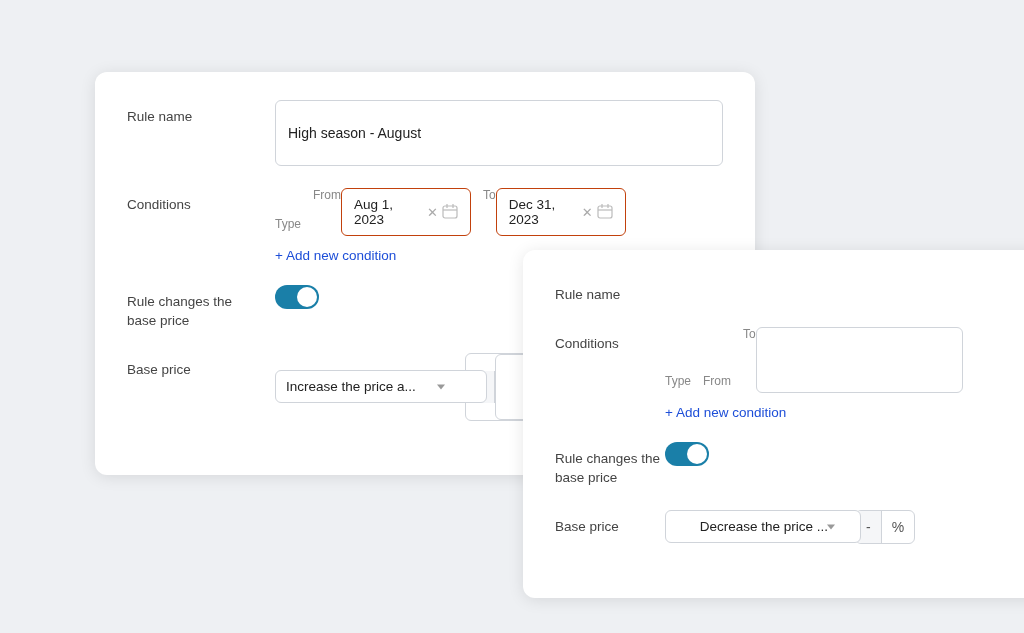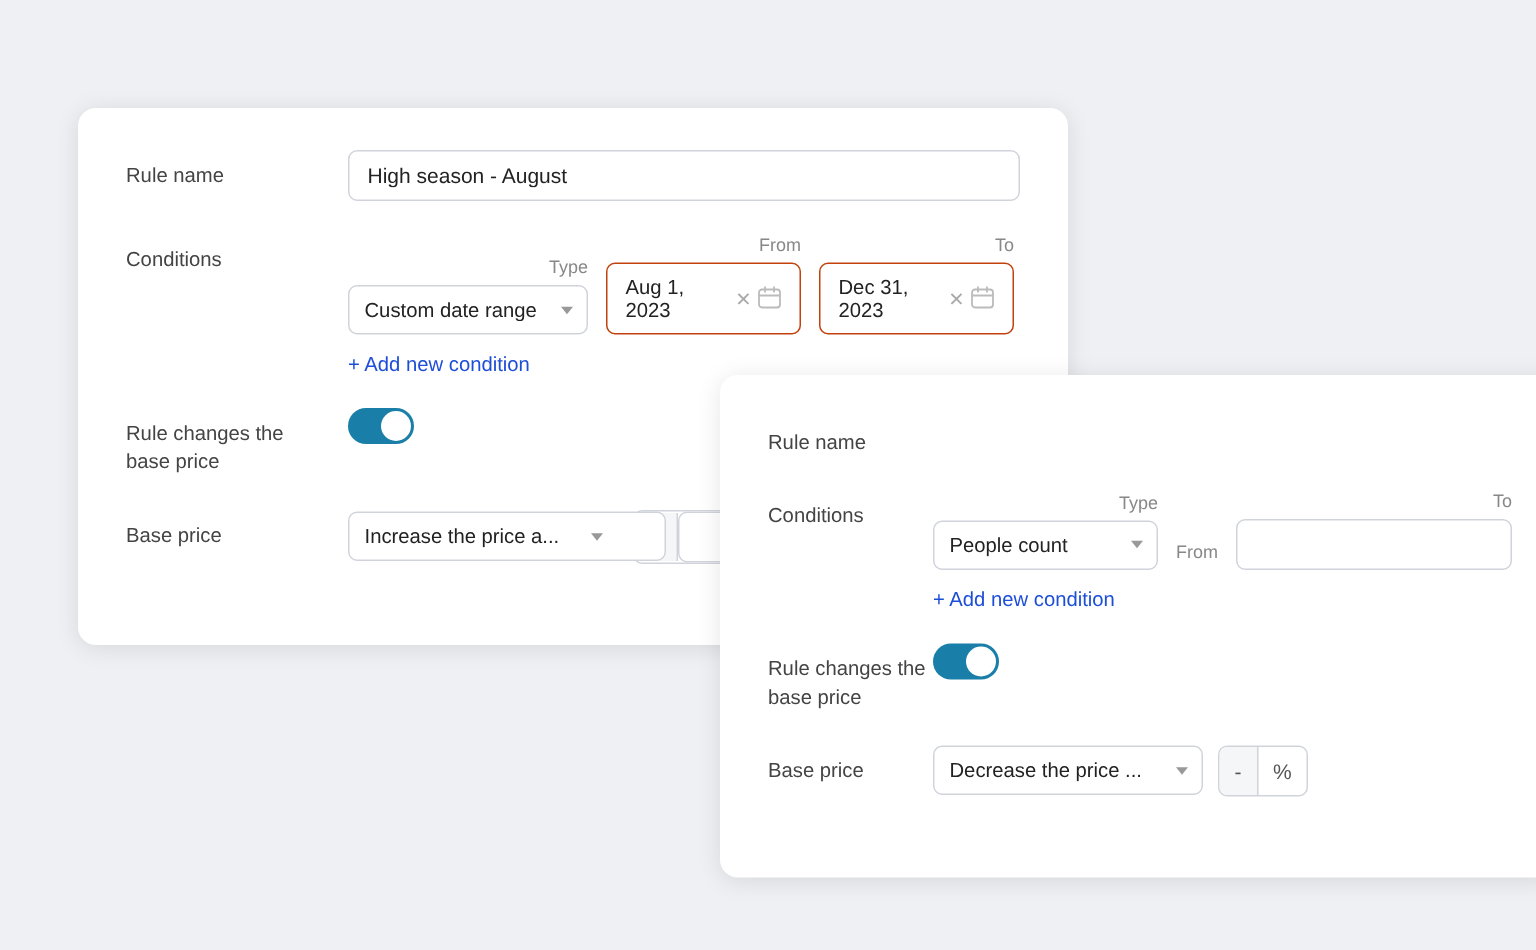--- a/index.html
+++ b/index.html
@@ -14,20 +14,21 @@
       position: relative;
       overflow: hidden;
     }
 
     .card {
       background: #fff;
       border-radius: 12px;
       box-shadow: 0 2px 16px rgba(0,0,0,0.10);
       padding: 28px 32px 32px 32px;
       position: absolute;
+      margin-left: 43px;
     }
 
     .card-1 {
       left: 52px;
       top: 72px;
       width: 660px;
       min-height: 320px;
     }
 
     .card-2 {
@@ -64,37 +65,36 @@
     }
 
     .form-content {
       flex: 1;
     }
 
     input[type="text"] {
       width: 100%;
       border: 1px solid #d0d4da;
       border-radius: 6px;
-      padding: 8px 12px;
+      padding: 24px 12px;
       font-size: 14px;
       color: #222;
       background: #fff;
       outline: none;
     }
 
     .conditions-row {
       display: flex;
       align-items: flex-end;
       gap: 12px;
     }
 
     .field-group {
       display: flex;
-      flex-direction: column;
-      align-items: flex-end;
+      flex-direction: row;
     }
 
     .field-label {
       font-size: 12px;
       color: #888;
       margin-bottom: 5px;
     }
 
     select, .select-styled {
       border: 1px solid #d0d4da;
@@ -284,25 +284,20 @@
     </div>
   </div>
 
   <div class="form-row">
     <div class="form-label">Conditions</div>
     <div class="form-content">
       <div class="conditions-row">
 
         <div class="field-group">
           <div class="field-label">Type</div>
-          <div class="select-wrapper">
-            <select style="width:160px;">
-              <option>Custom date range</option>
-            </select>
-          </div>
         </div>
 
         <div class="field-group">
           <div class="field-label">From</div>
           <div class="date-input">
             <span>Aug 1, 2023</span>
             <div class="date-icons">
               <span class="icon-x">✕</span>
               <span class="icon-cal">
                 <svg width="16" height="16" viewBox="0 0 16 16" fill="none" xmlns="http://www.w3.org/2000/svg">
@@ -376,25 +371,20 @@
     <div class="form-label-narrow">Rule name</div>
   </div>
 
   <div class="form-row">
     <div class="form-label-narrow">Conditions</div>
     <div class="form-content">
       <div class="conditions-row">
 
         <div class="field-group">
           <div class="field-label">Type</div>
-          <div class="select-wrapper">
-            <select style="width:150px;">
-              <option>People count</option>
-            </select>
-          </div>
         </div>
 
         <div class="field-group">
           <div class="field-label">From</div>
         </div>
 
         <div class="field-group">
           <div class="field-label">To</div>
           <input class="to-input" type="text" value="" style="">
         </div>
@@ -414,21 +404,21 @@
         </div>
       </div>
     </div>
   </div>
 
   <div class="form-row">
     <div class="form-label-narrow">Base price</div>
     <div class="form-content">
       <div class="base-price-row">
         <div class="select-wrapper base-price-select">
-          <select style="width:180px;">
+          <select style="width:196px;text-align:right;">
             <option>Decrease the price ...</option>
           </select>
         </div>
         <div class="price-value-box">
           <span class="price-sign">-</span>
           <span class="price-percent">%</span>
         </div>
       </div>
     </div>
   </div>

